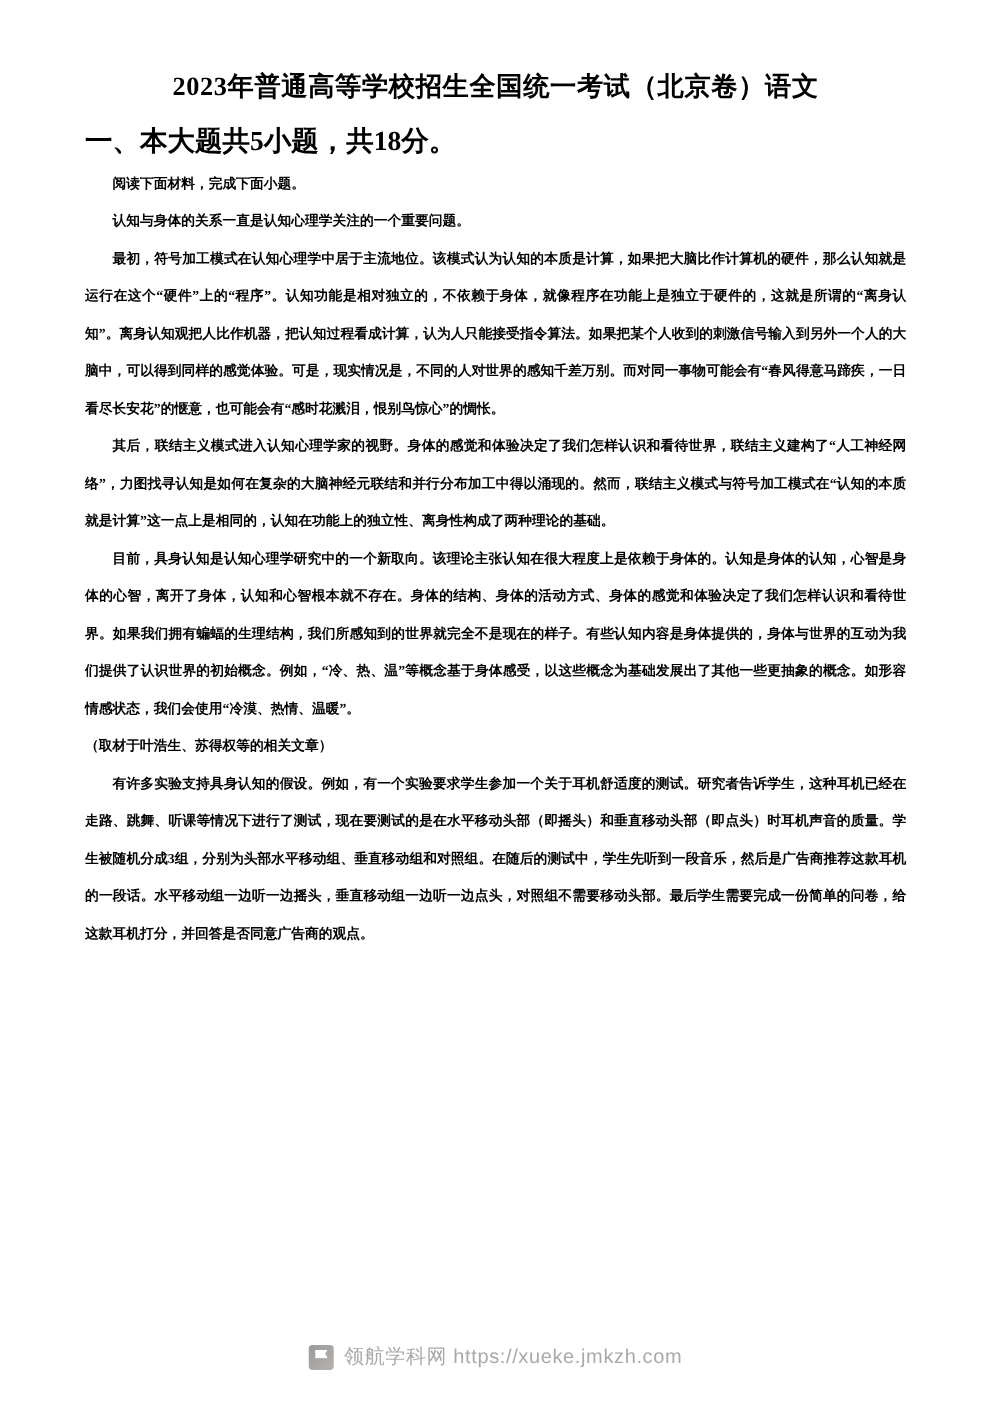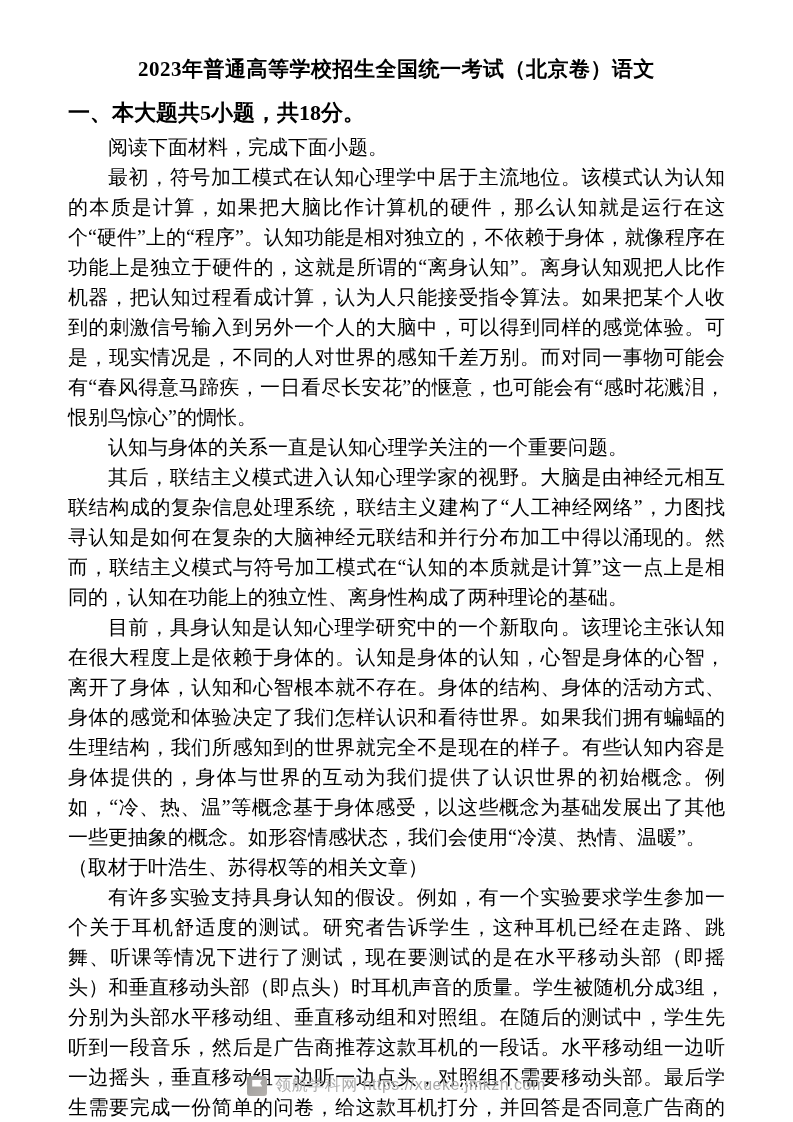--- a/index.html
+++ b/index.html
@@ -29,27 +29,28 @@
     margin: 0 0 14px 0;
     letter-spacing: 0.5px;
   }
   .section-heading {
     font-size: 22px;
     line-height: 30px;
     font-weight: bold;
     margin: 0 0 4px 0;
   }
   .body-para {
-    font-size: 20px;
+    font-size: 11px;
     line-height: 30px;
     margin: 0;
     text-align: justify;
     text-justify: inter-ideograph;
     text-indent: 2em;
     word-break: break-all;
+    font-weight: bold;
   }
   .attribution {
     text-align: left;
     text-indent: 0;
   }
   .footer {
     position: absolute;
     left: 0;
     right: 0;
     bottom: 26px;
@@ -90,25 +91,25 @@
 <div class="page">
   <div class="content">
 
     <h1 class="doc-title">2023年普通高等学校招生全国统一考试（北京卷）语文</h1>
 
     <h2 class="section-heading">一、本大题共5小题，共18分。</h2>
 
     <p class="body-para">阅读下面材料，完成下面小题。</p>
 
 
+    <p class="body-para">认知与身体的关系一直是认知心理学关注的一个重要问题。</p>
+
     <p class="body-para">最初，符号加工模式在认知心理学中居于主流地位。该模式认为认知的本质是计算，如果把大脑比作计算机的硬件，那么认知就是运行在这个“硬件”上的“程序”。认知功能是相对独立的，不依赖于身体，就像程序在功能上是独立于硬件的，这就是所谓的“离身认知”。离身认知观把人比作机器，把认知过程看成计算，认为人只能接受指令算法。如果把某个人收到的刺激信号输入到另外一个人的大脑中，可以得到同样的感觉体验。可是，现实情况是，不同的人对世界的感知千差万别。而对同一事物可能会有“春风得意马蹄疾，一日看尽长安花”的惬意，也可能会有“感时花溅泪，恨别鸟惊心”的惆怅。</p>
 
-    <p class="body-para">认知与身体的关系一直是认知心理学关注的一个重要问题。</p>
-
-    <p class="body-para">其后，联结主义模式进入认知心理学家的视野。大脑是由神经元相互联结构成的复杂信息处理系统，联结主义建构了“人工神经网络”，力图找寻认知是如何在复杂的大脑神经元联结和并行分布加工中得以涌现的。然而，联结主义模式与符号加工模式在“认知的本质就是计算”这一点上是相同的，认知在功能上的独立性、离身性构成了两种理论的基础。</p>
+    <p class="body-para">其后，联结主义模式进入认知心理学家的视野。身体的感觉和体验决定了我们怎样认识和看待世界，联结主义建构了“人工神经网络”，力图找寻认知是如何在复杂的大脑神经元联结和并行分布加工中得以涌现的。然而，联结主义模式与符号加工模式在“认知的本质就是计算”这一点上是相同的，认知在功能上的独立性、离身性构成了两种理论的基础。</p>
 
     <p class="body-para">目前，具身认知是认知心理学研究中的一个新取向。该理论主张认知在很大程度上是依赖于身体的。认知是身体的认知，心智是身体的心智，离开了身体，认知和心智根本就不存在。身体的结构、身体的活动方式、身体的感觉和体验决定了我们怎样认识和看待世界。如果我们拥有蝙蝠的生理结构，我们所感知到的世界就完全不是现在的样子。有些认知内容是身体提供的，身体与世界的互动为我们提供了认识世界的初始概念。例如，“冷、热、温”等概念基于身体感受，以这些概念为基础发展出了其他一些更抽象的概念。如形容情感状态，我们会使用“冷漠、热情、温暖”。</p>
 
     <p class="body-para attribution">（取材于叶浩生、苏得权等的相关文章）</p>
 
 
     <p class="body-para">有许多实验支持具身认知的假设。例如，有一个实验要求学生参加一个关于耳机舒适度的测试。研究者告诉学生，这种耳机已经在走路、跳舞、听课等情况下进行了测试，现在要测试的是在水平移动头部（即摇头）和垂直移动头部（即点头）时耳机声音的质量。学生被随机分成3组，分别为头部水平移动组、垂直移动组和对照组。在随后的测试中，学生先听到一段音乐，然后是广告商推荐这款耳机的一段话。水平移动组一边听一边摇头，垂直移动组一边听一边点头，对照组不需要移动头部。最后学生需要完成一份简单的问卷，给这款耳机打分，并回答是否同意广告商的观点。</p>
 
 
   </div>

